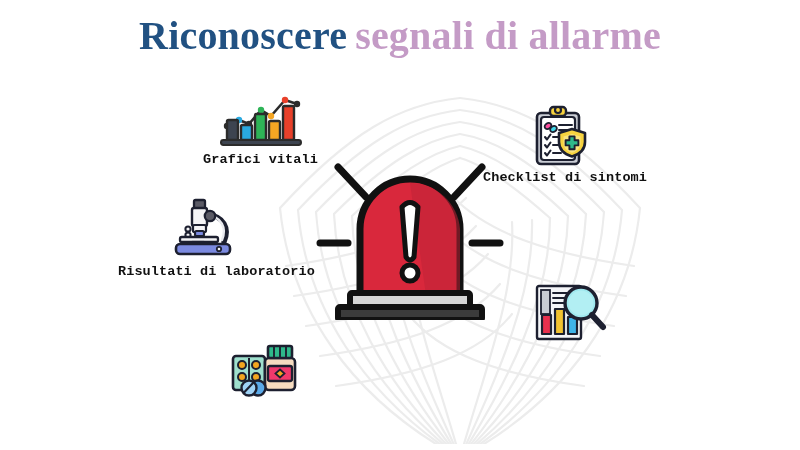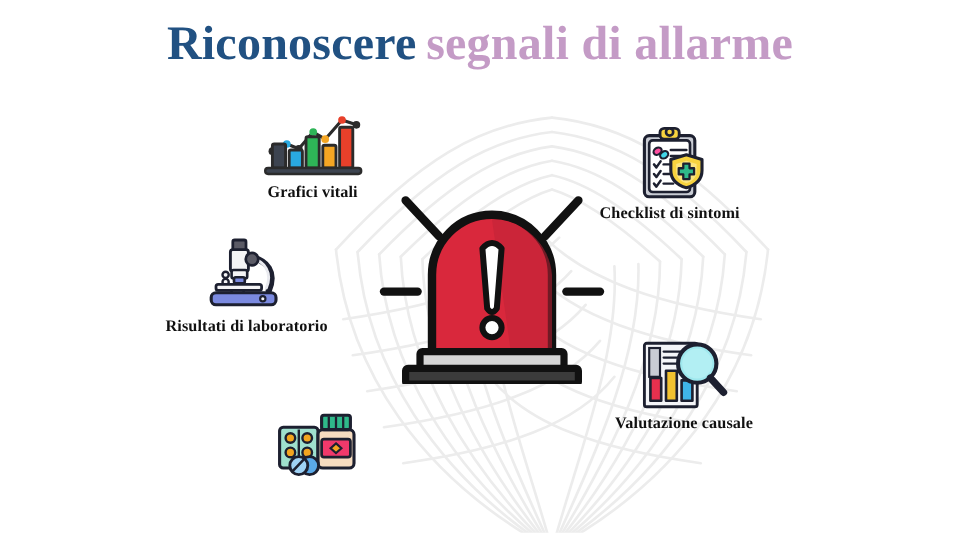--- a/index.html
+++ b/index.html
@@ -59,21 +59,21 @@
     display:block;
     margin:0 auto;
     line-height:0;
   }
   .node .lbl{
     display:block;
     margin-top:2px;
     color:#111111;
     font-size:13.5px;
     font-weight:bold;
-    font-family:Liberation Serif, serif;
+    font-family:Liberation Mono, monospace;
     white-space:nowrap;
     letter-spacing:0.1px;
   }
 
   #node-grafici       { left:188px; top:92px;  width:145px; }
   #node-checklist     { left:483px; top:104px; width:150px; }
   #node-laboratorio   { left:118px; top:194px; width:175px; }
   #node-farmaco       { left:185px; top:336px; width:160px; }
   #node-valutazione   { left:490px; top:281px; width:160px; }
 </style>
@@ -286,16 +286,15 @@
         <g stroke="#1d2030" stroke-width="2.2" stroke-linejoin="round">
           <rect x="11" y="34" width="9" height="19" fill="#e8304e"></rect>
           <rect x="24" y="28" width="9" height="25" fill="#f2c230"></rect>
           <rect x="37" y="36" width="9" height="17" fill="#3fb4e8"></rect>
         </g>
         <circle cx="50" cy="22" r="16" fill="#9fe8ee" stroke="#1d2030" stroke-width="3.4"></circle>
         <circle cx="50" cy="22" r="12.5" fill="#b7f0f4" opacity="0.8"></circle>
         <line x1="61" y1="34" x2="72" y2="46" stroke="#1d2030" stroke-width="6" stroke-linecap="round"></line>
       </svg>
     </span>
-    <span class="lbl">Valutazione causale</span>
   </div>
 
 </div>
 
 </body></html>

